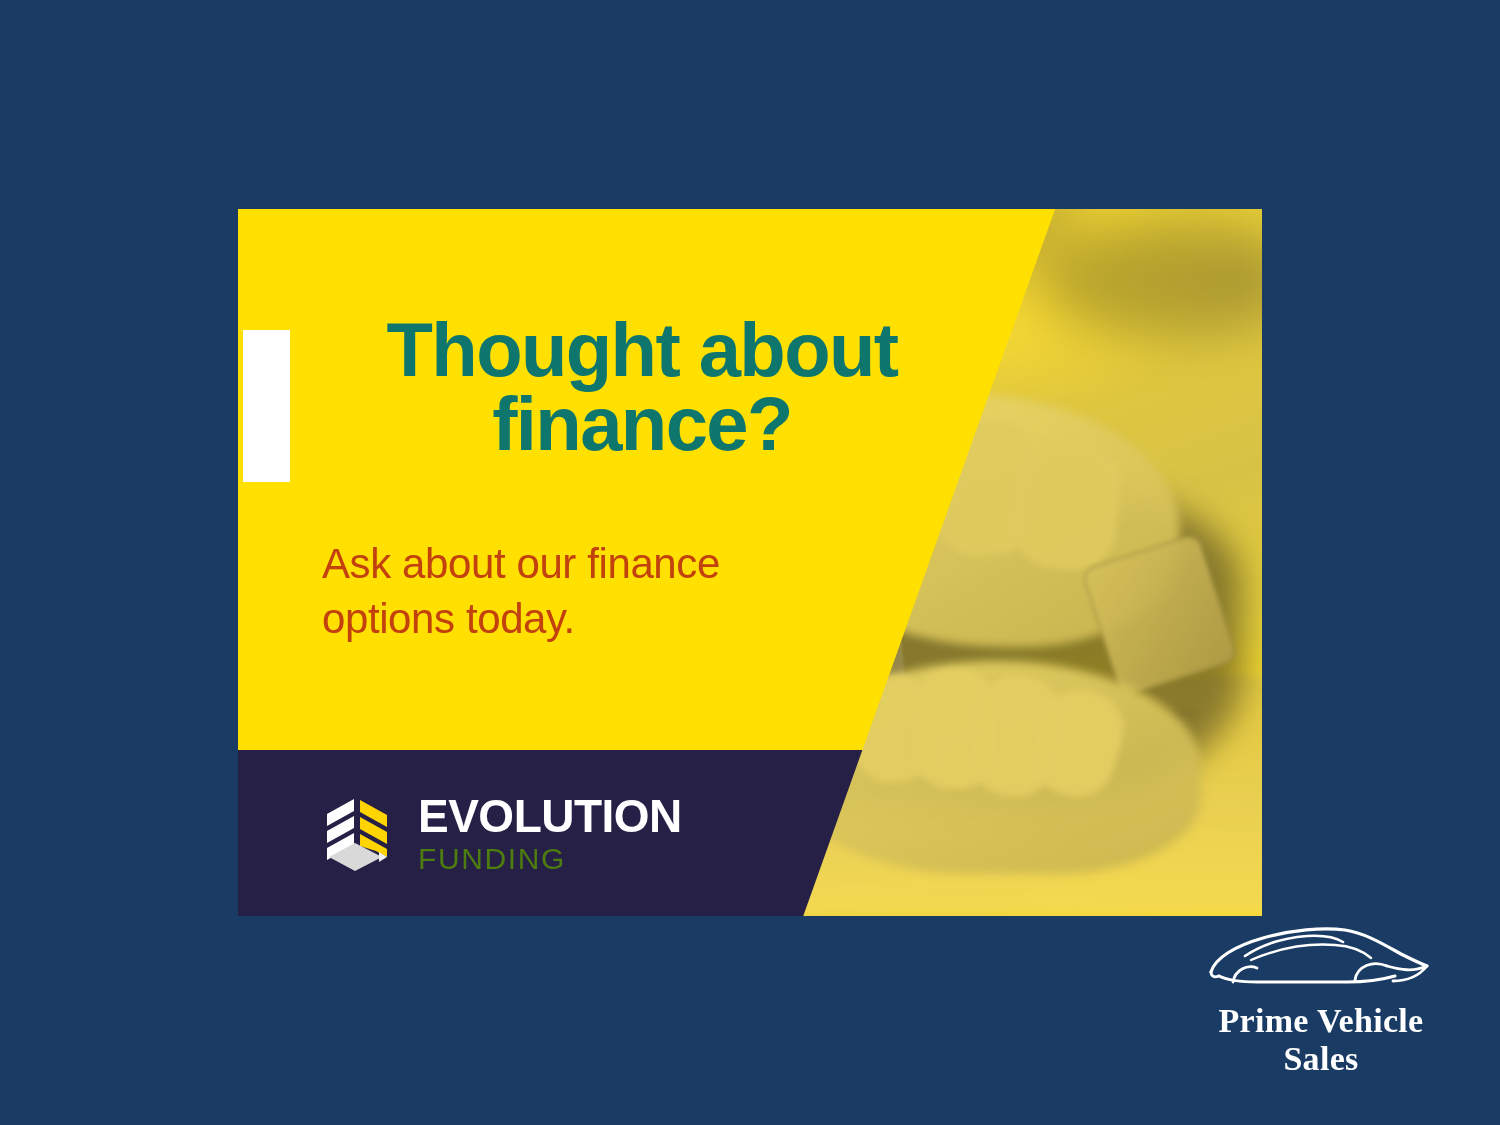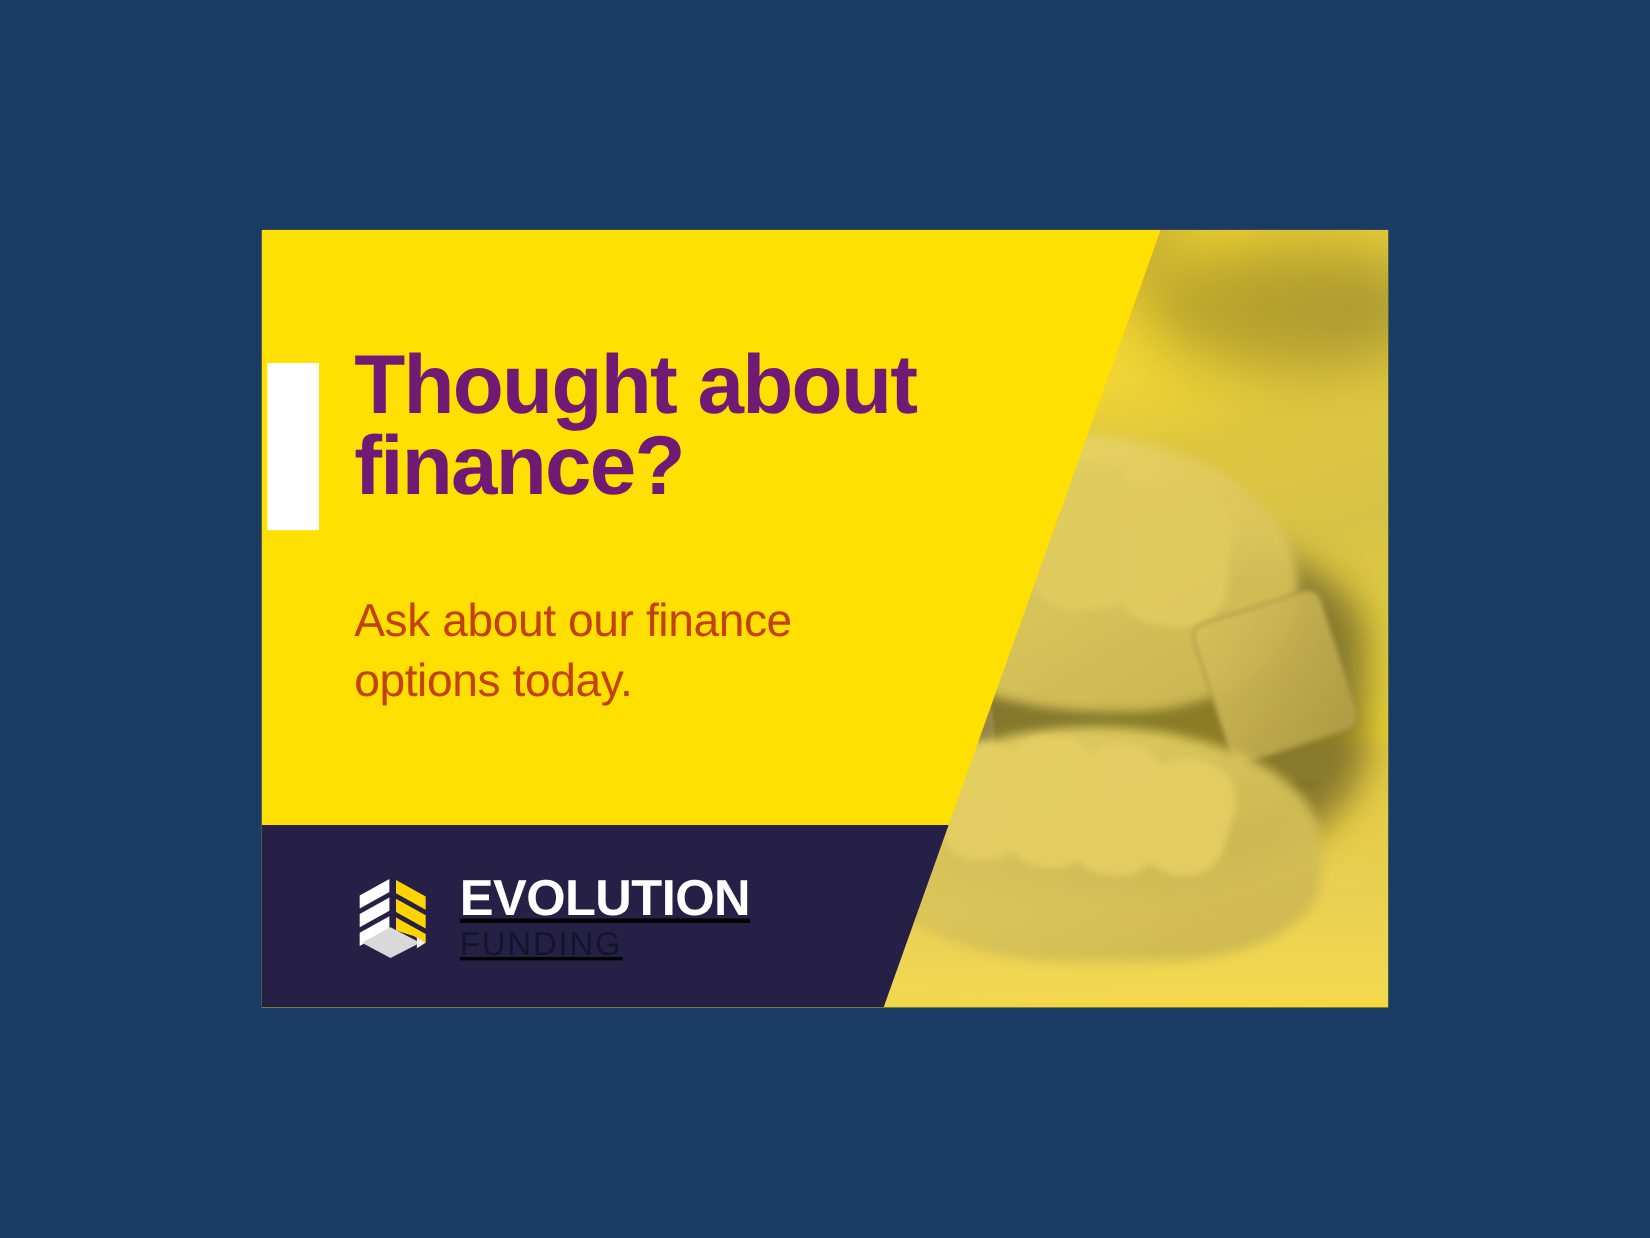--- a/index.html
+++ b/index.html
@@ -271,22 +271,23 @@
     position: absolute;
     left: 84px;
     top: 104px;
     width: 640px;
     margin: 0;
     font-family: "Liberation Sans", sans-serif;
     font-weight: 700;
     font-size: 76px;
     line-height: 0.97;
     letter-spacing: -1.6px;
-    color: #701a75;
+    color: #0f766e;
     white-space: pre-line;
+    text-align: center;
   }
 
   .subhead {
     position: absolute;
     left: 84px;
     top: 327px;
     width: 600px;
     margin: 0;
     font-family: "Liberation Sans", sans-serif;
     font-weight: 400;
@@ -298,42 +299,41 @@
   }
 
   
   .ef-logo {
     position: absolute;
     left: 86px;
     top: 584px;
     display: flex;
     align-items: center;
     gap: 20px;
-    text-decoration: underline;
   }
   .ef-mark { width: 74px; height: 80px; display: block; }
   .ef-words {
     display: flex;
     flex-direction: column;
     justify-content: center;
     line-height: 1;
   }
   .ef-name {
     font-family: "Liberation Sans", sans-serif;
     font-weight: 700;
     font-size: 46px;
     letter-spacing: -0.5px;
     color: #ffffff;
   }
   .ef-sub {
     font-family: "Liberation Sans", sans-serif;
     font-weight: 400;
     font-size: 30px;
     letter-spacing: 1.6px;
-    color: #0f172a;
+    color: #4d7c0f;
     margin-top: 5px;
   }
 
   
   #pvs-logo {
     position: absolute;
     left: 1196px;
     top: 918px;
     width: 250px;
     text-align: center;
@@ -426,14 +426,41 @@
         </svg>
       </span>
       <span class="ef-words">
         <span class="ef-name">EVOLUTION</span>
         <span class="ef-sub">FUNDING</span>
       </span>
     </div>
 
   </div>
 
+  <div id="pvs-logo">
+    <span>
+      <svg class="pvs-car" viewBox="0 0 232 82" xmlns="http://www.w3.org/2000/svg">
+        <g fill="none" stroke="#ffffff" stroke-linecap="round" stroke-linejoin="round">
+
+          <path d="M6,54 C10,40 30,28 58,20 C86,12 118,9 140,12 C160,15 178,26 196,36
+                   C206,41 214,45 222,48" stroke-width="3.2"></path>
+
+          <path d="M40,38 C56,27 78,20 102,18 C118,17 130,19 138,24" stroke-width="2.6"></path>
+
+          <path d="M46,42 C74,30 104,25 130,27 C146,28 158,33 166,40" stroke-width="2.4"></path>
+
+          <path d="M14,58 C22,62 34,64 52,64 L142,64 C160,64 176,62 190,58" stroke-width="3"></path>
+
+          <path d="M28,64 C30,52 42,46 52,50" stroke-width="2.8"></path>
+
+          <path d="M150,62 C152,48 168,42 182,48" stroke-width="2.8"></path>
+
+          <path d="M182,48 C196,52 208,54 222,48 C214,58 202,63 188,63" stroke-width="2.8"></path>
+
+          <path d="M6,54 C6,58 9,60 14,58" stroke-width="2.8"></path>
+        </g>
+      </svg>
+    </span>
+    <div class="pvs-name">Prime Vehicle
+Sales</div>
+  </div>
 
 </div>
 
 </body></html>

